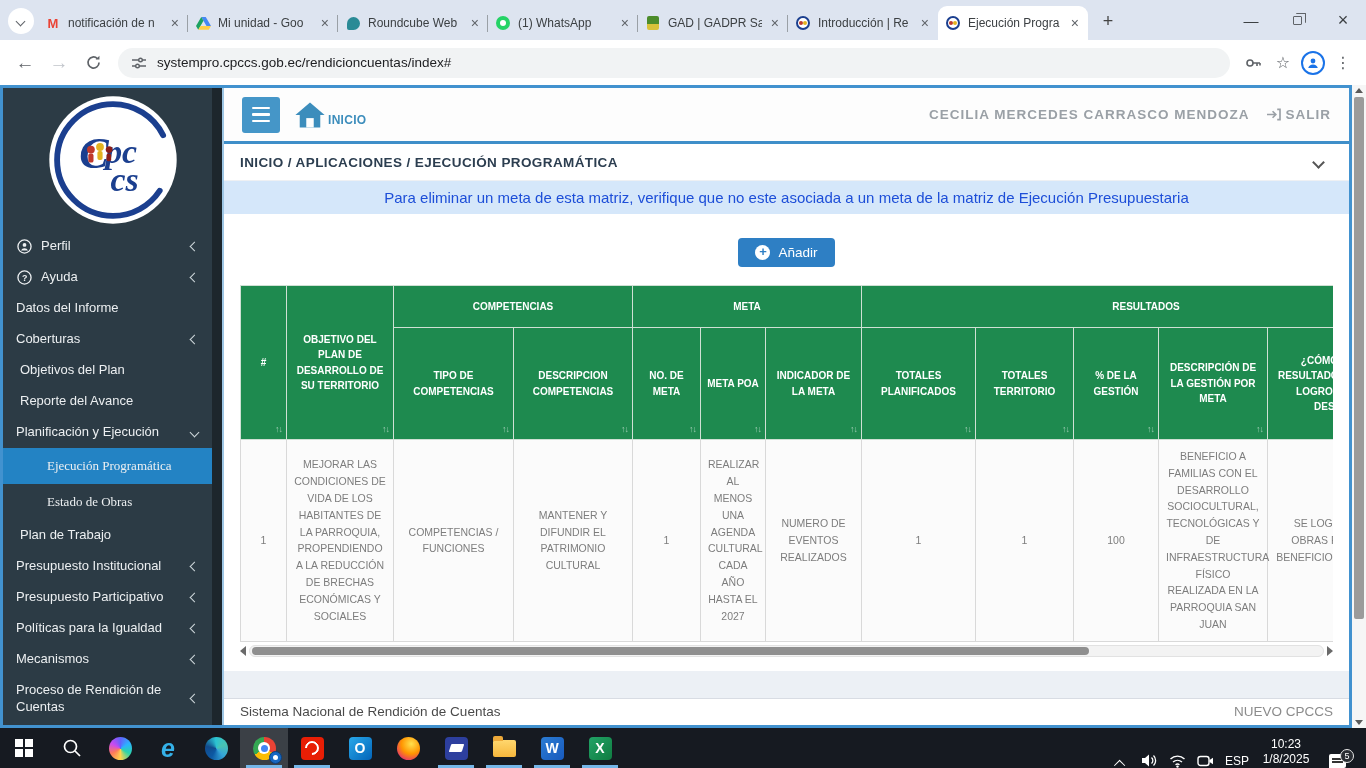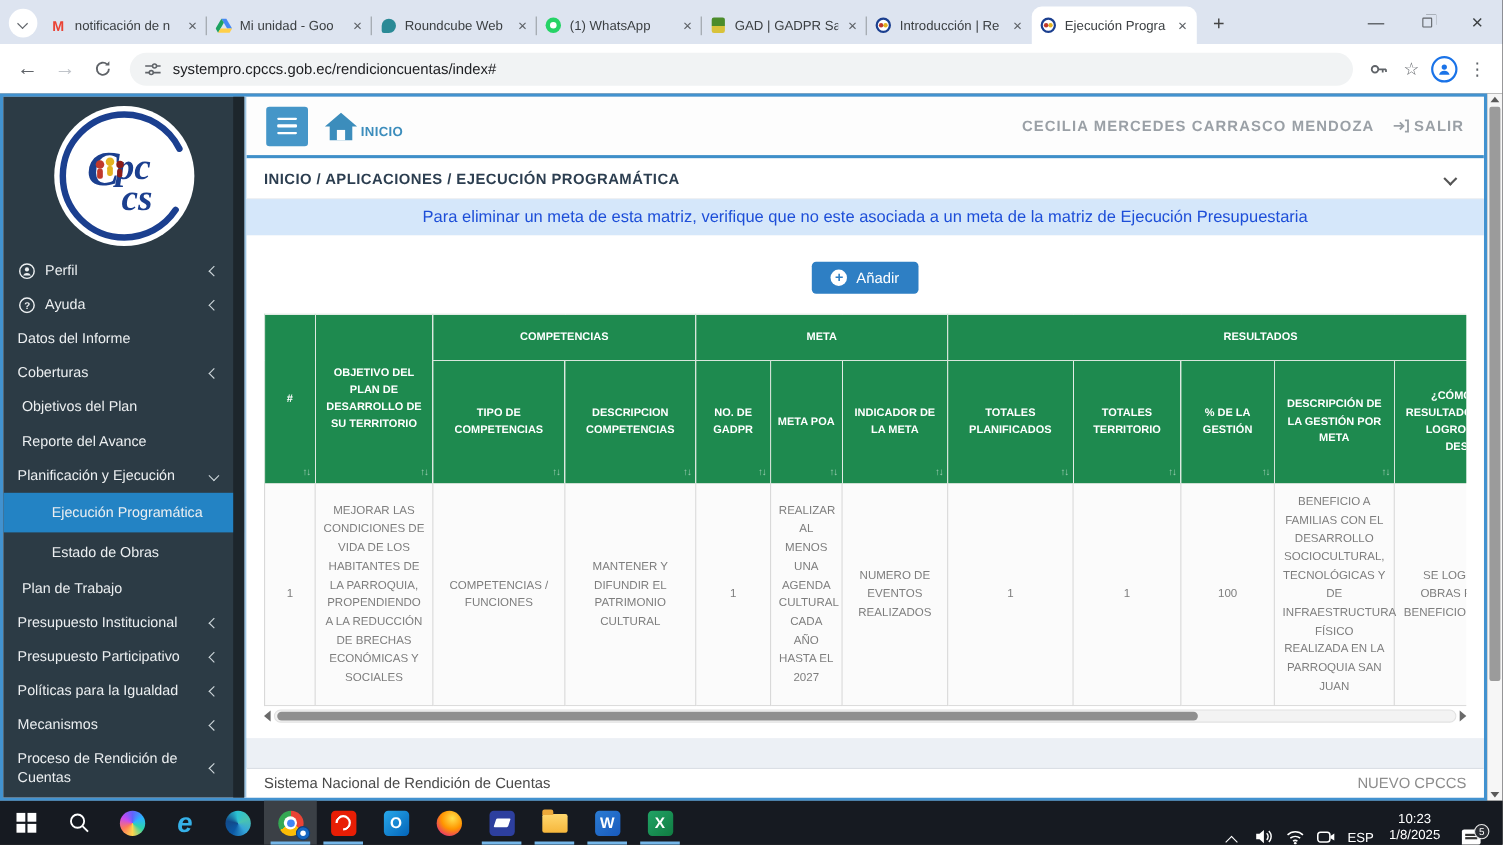--- a/index.html
+++ b/index.html
@@ -41,21 +41,21 @@
   
   #page { position:absolute; top:85px; left:0; width:1352px; bottom:40px; border:3px solid #4292cf; background:#ecf0f5; display:flex; }
 
   
   #sidebar { width:219px; background:#2c3b45; flex:none; position:relative; display:flex; flex-direction:column; }
   #sidebar::after { content:""; position:absolute; top:0; right:0; bottom:0; width:10px; background:#1d262c; }
   .logo-area { height:143px; display:flex; align-items:center; justify-content:center; }
   .menu { flex:1; overflow:hidden; font-size:13px; color:#eceff1; }
   .sm-item { display:flex; align-items:center; gap:8px; padding:7px 22px 7px 13px; min-height:31px; position:relative; }
   .sm-item .sm-label { flex:1; line-height:1.3; }
-  .sm-item.sub { padding-left:44px; }
+  .sm-item.sub { padding-left:44px;font-family:Liberation Serif, serif; }
   .sm-item.active { background:#2383c4; }
   .chev { width:7px; height:7px; border-left:1.6px solid #cfd8dc; border-bottom:1.6px solid #cfd8dc; flex:none; margin-right:2px; }
   .chev-left { transform:rotate(45deg); }
   .chev-down { transform:rotate(-45deg); }
   .sm-ico { width:17px; display:flex; justify-content:center; flex:none; }
 
   
   #main { flex:1; display:flex; flex-direction:column; border-left:2px solid #9ec6e4; overflow:hidden; background:#ecf0f5; }
   .navbar { height:56px; background:#fdfdfd; border-bottom:3px solid #3f8fc9; display:flex; align-items:center; padding:0 18px; flex:none; }
   .hamburger { width:38px; height:36px; background:#4596c8; border-radius:3px; display:flex; flex-direction:column; justify-content:center; align-items:center; gap:4px; }
@@ -398,21 +398,21 @@
               <tr class="grp-row">
             <th rowspan="2"><span>#</span><span class="sort">↑↓</span></th>
             <th rowspan="2"><span>OBJETIVO DEL PLAN DE DESARROLLO DE SU TERRITORIO</span><span class="sort">↑↓</span></th>
             <th colspan="2">COMPETENCIAS</th>
             <th colspan="3">META</th>
             <th colspan="5">RESULTADOS</th>
           </tr>
           <tr class="sub-row">
             <th><span>TIPO DE COMPETENCIAS</span><span class="sort">↑↓</span></th>
             <th><span>DESCRIPCION COMPETENCIAS</span><span class="sort">↑↓</span></th>
-            <th><span>NO. DE GADPR</span><span class="sort">↑↓</span></th>
+            <th><span>NO. DE META</span><span class="sort">↑↓</span></th>
             <th><span>META POA</span><span class="sort">↑↓</span></th>
             <th><span>INDICADOR DE LA META</span><span class="sort">↑↓</span></th>
             <th><span>TOTALES PLANIFICADOS</span><span class="sort">↑↓</span></th>
             <th><span>TOTALES TERRITORIO</span><span class="sort">↑↓</span></th>
             <th><span>% DE LA GESTIÓN</span><span class="sort">↑↓</span></th>
             <th><span>DESCRIPCIÓN DE LA GESTIÓN POR META</span><span class="sort">↑↓</span></th>
             <th><span>¿CÓMO APORTA EL RESULTADO ALCANZADO AL LOGRO DEL PLAN DE DESARROLLO</span></th>
           </tr>
           <tr>
             <td>1</td>

